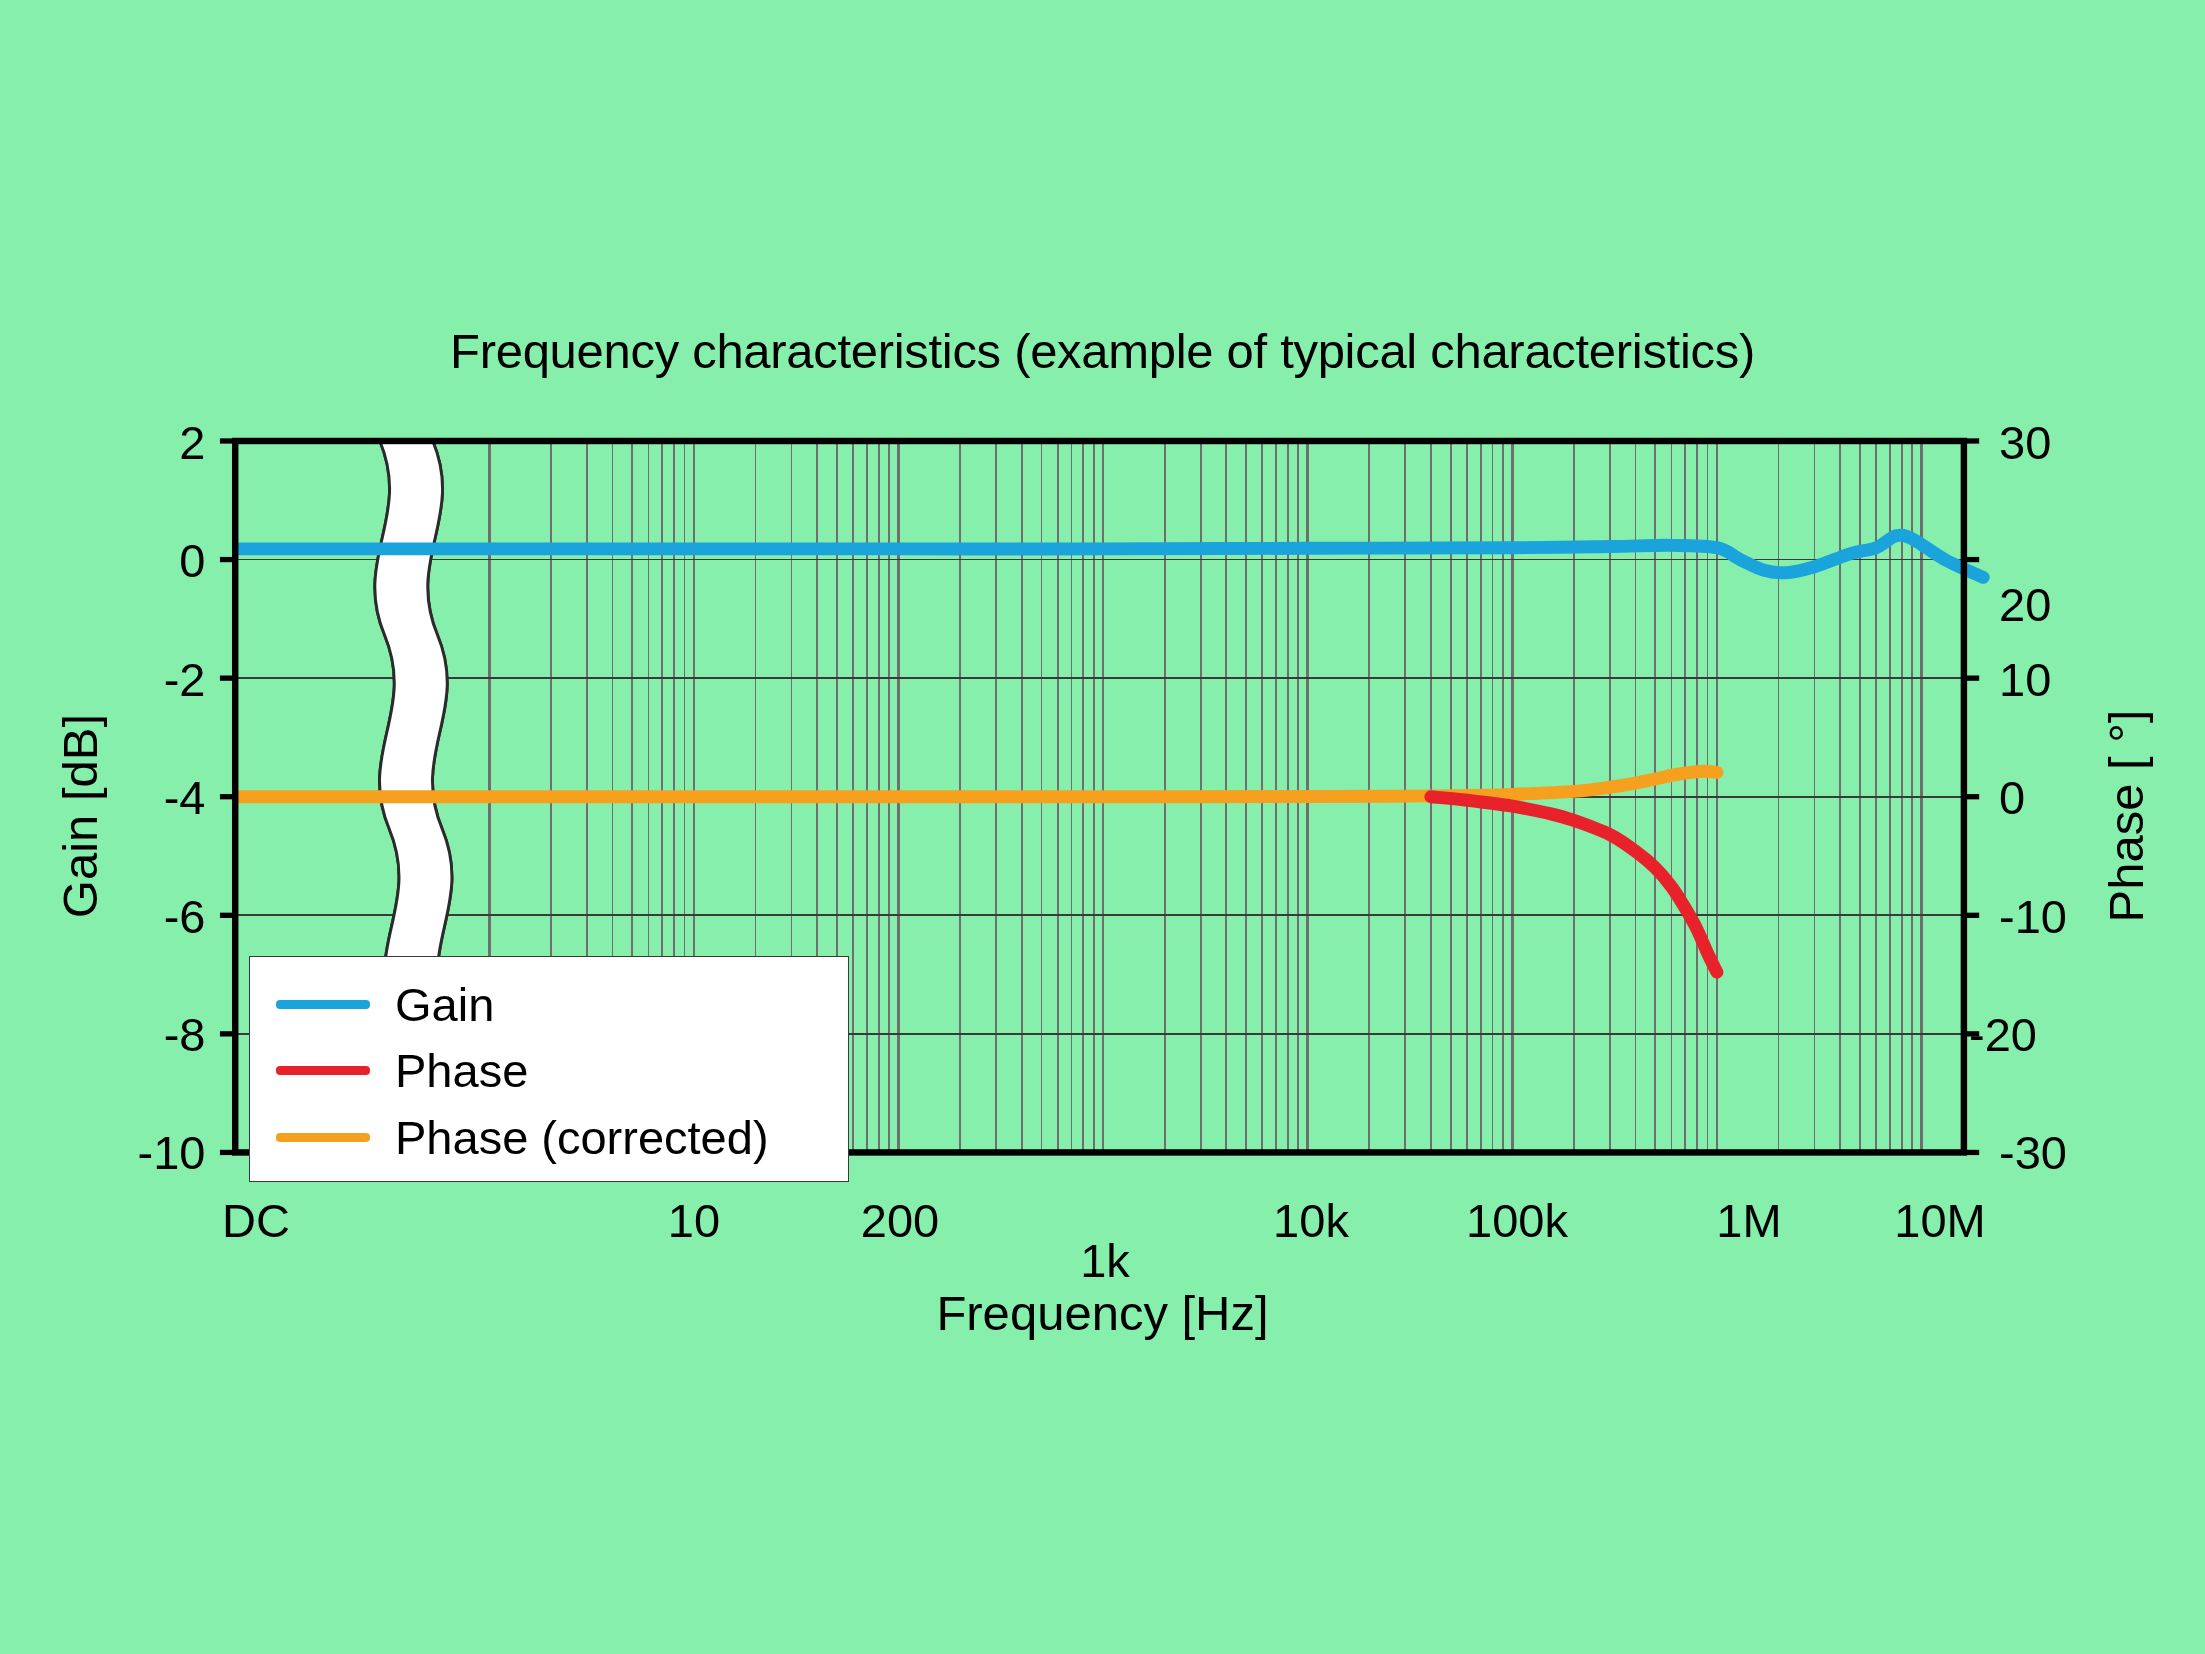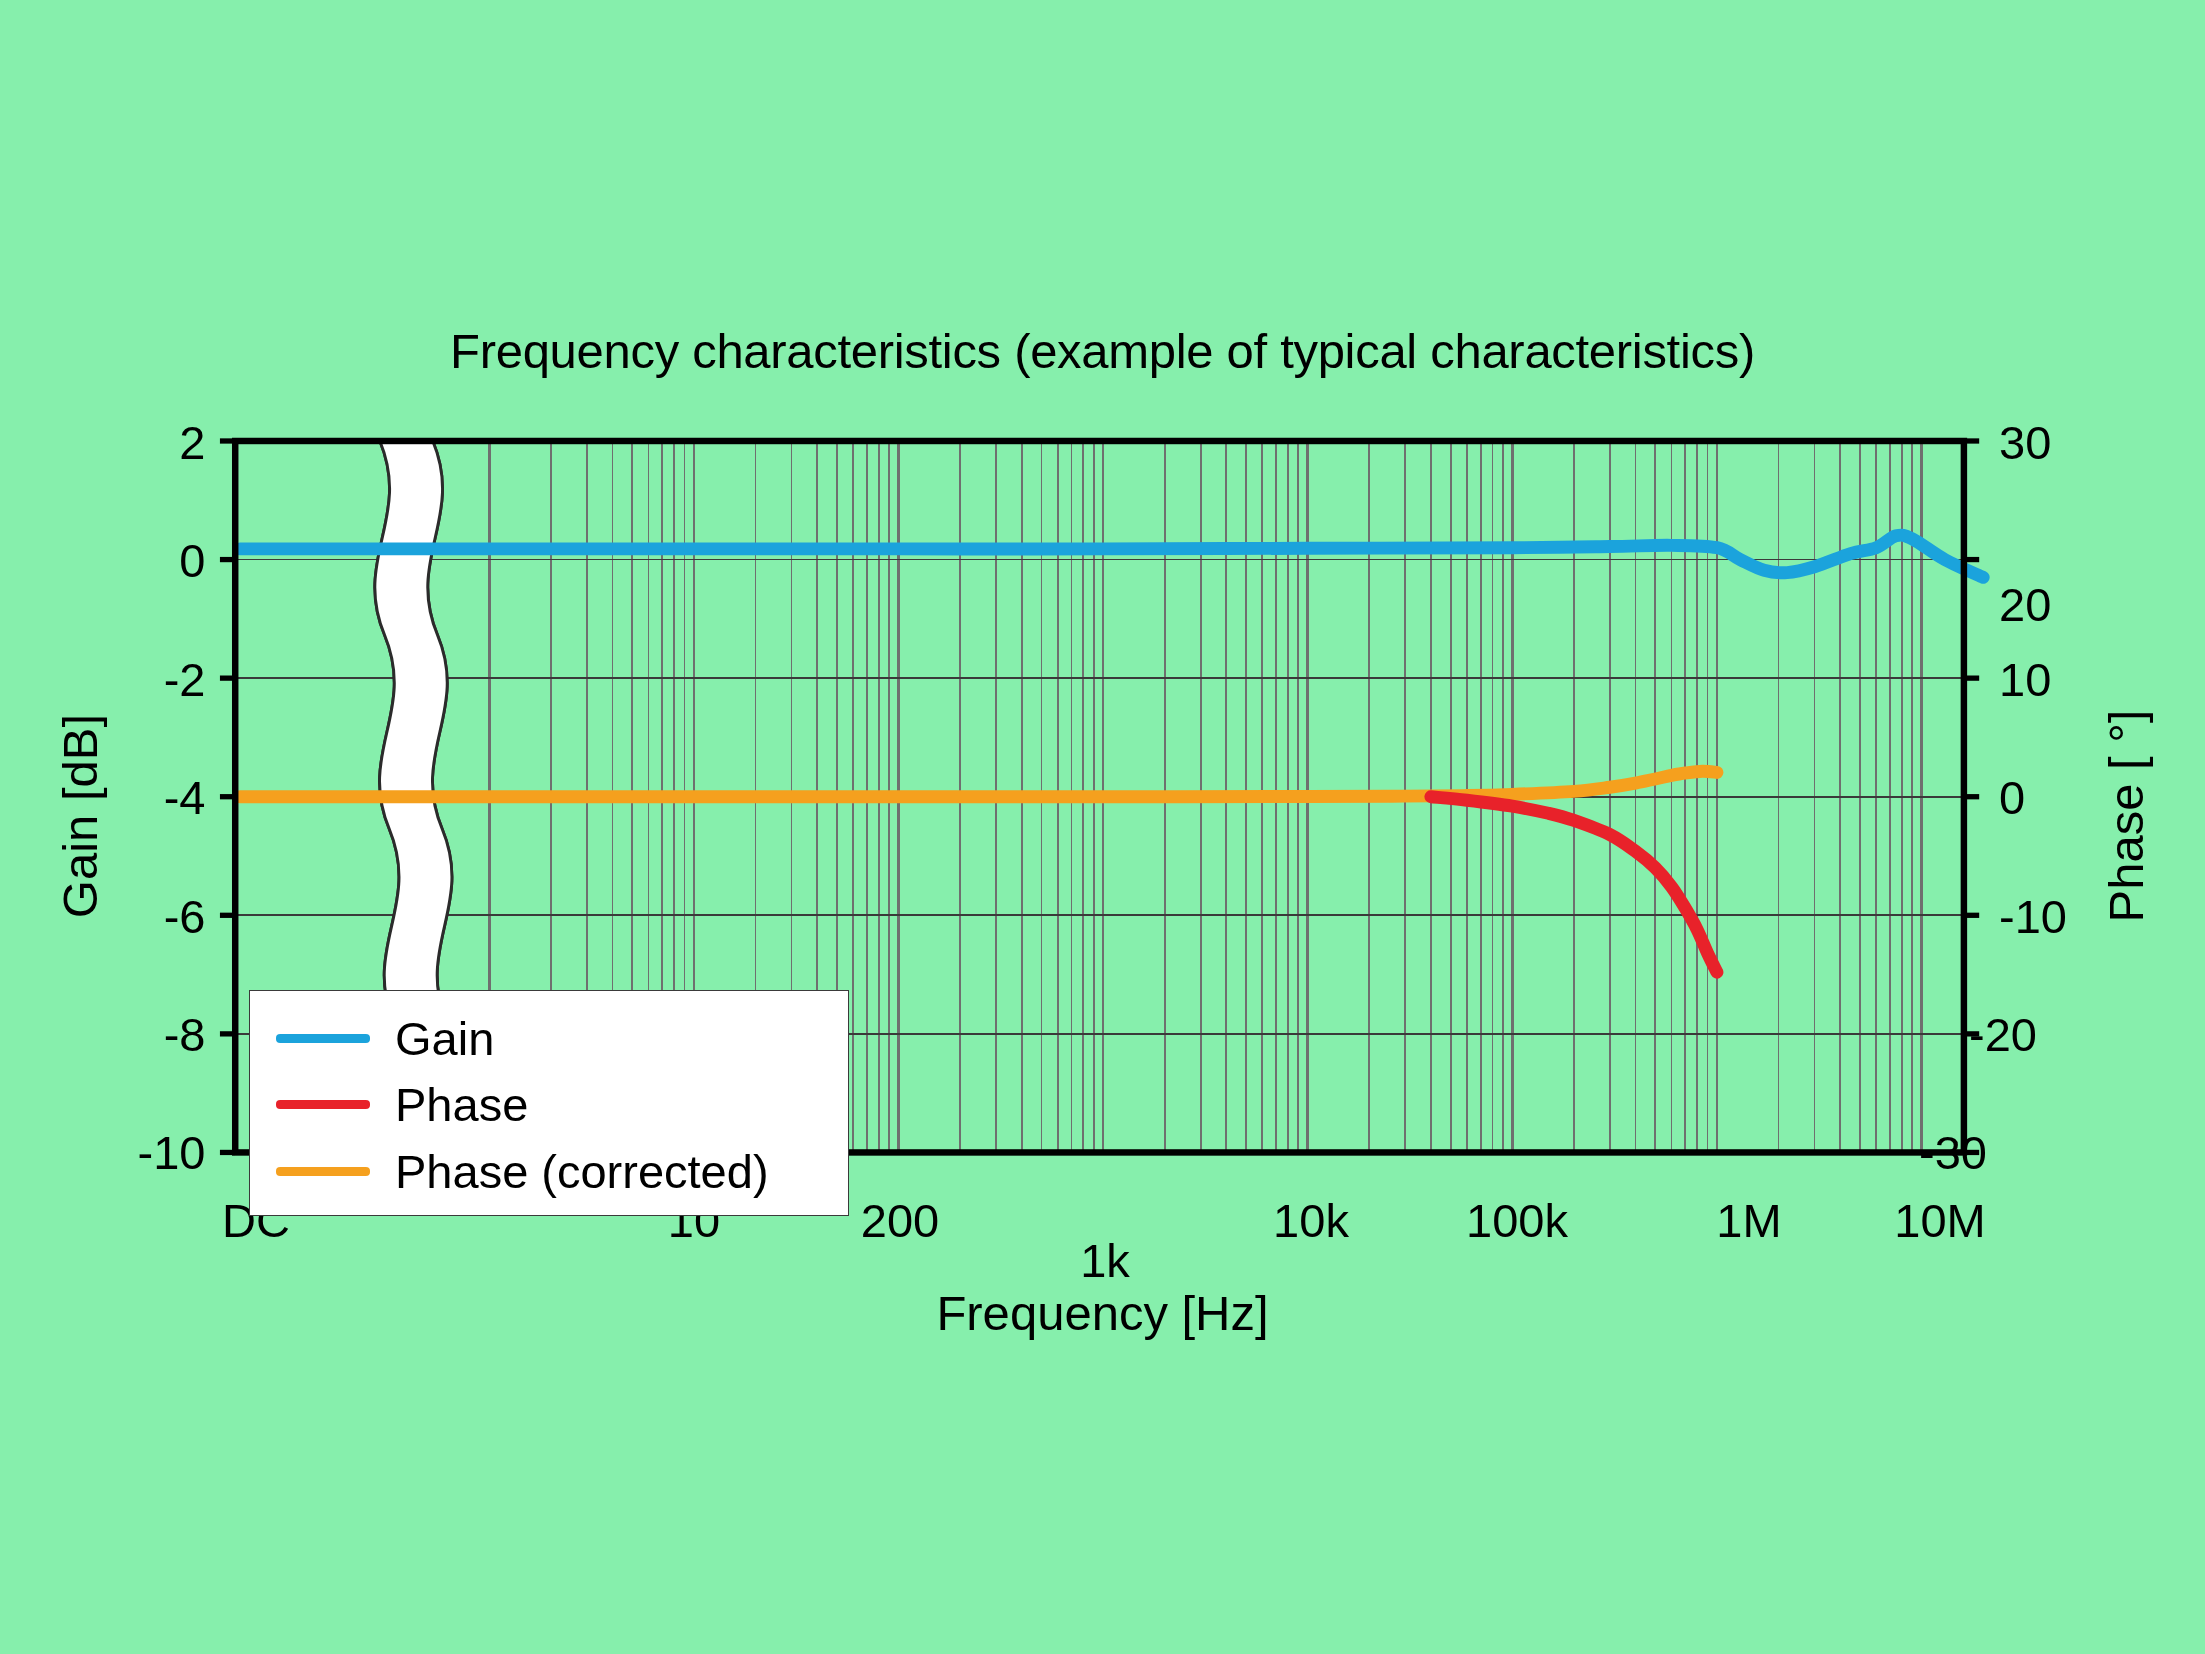--- a/index.html
+++ b/index.html
@@ -77,21 +77,20 @@
   .tick-x { text-align: center; }
   #legend-box {
     position: absolute;
     left: 249px;
     top: 956px;
     width: 600px;
     height: 226px;
     background: #ffffff;
     border: 1.8px solid #3a3a3a;
     box-sizing: border-box;
-    margin-top: 34px;
   }
   .legend-row {
     position: absolute;
     left: 0;
     width: 100%;
     height: 69px;
     display: flex;
     align-items: center;
   }
   .legend-swatch {
@@ -238,21 +237,21 @@
   <div class="tick-label tick-y-left" style="left:23.5px; top:893px; width:182px;">-6</div>
   <div class="tick-label tick-y-left" style="left:23.5px; top:1011px; width:182px;">-8</div>
   <div class="tick-label tick-y-left" style="left:23.5px; top:1129px; width:182px;">-10</div>
 
   <div class="tick-label tick-y-right" style="left:1999px; top:419px;">30</div>
   <div class="tick-label tick-y-right" style="left:1999px; top:537px;margin-top:44px;">20</div>
   <div class="tick-label tick-y-right" style="left:1999px; top:656px;">10</div>
   <div class="tick-label tick-y-right" style="left:1999px; top:774px;">0</div>
   <div class="tick-label tick-y-right" style="left:1999px; top:893px;">-10</div>
   <div class="tick-label tick-y-right" style="left:1969px; top:1011px;">-20</div>
-  <div class="tick-label tick-y-right" style="left:1919px; top:1129px;text-align:center;">-30</div>
+  <div class="tick-label tick-y-right" style="left:1999px; top:1129px;text-align:center;">-30</div>
 
   <div class="tick-label tick-x" style="left:168px; top:1197px; width:176px;">DC</div>
   <div class="tick-label tick-x" style="left:606px; top:1197px; width:176px;">10</div>
   <div class="tick-label tick-x" style="left:812px; top:1197px; width:176px;">200</div>
   <div class="tick-label tick-x" style="left:1017px; top:1197px; width:176px;margin-top:40px;">1k</div>
   <div class="tick-label tick-x" style="left:1223px; top:1197px; width:176px;">10k</div>
   <div class="tick-label tick-x" style="left:1429px; top:1197px; width:176px;">100k</div>
   <div class="tick-label tick-x" style="left:1661px; top:1197px; width:176px;">1M</div>
   <div class="tick-label tick-x" style="left:1852px; top:1197px; width:176px;">10M</div>
 

